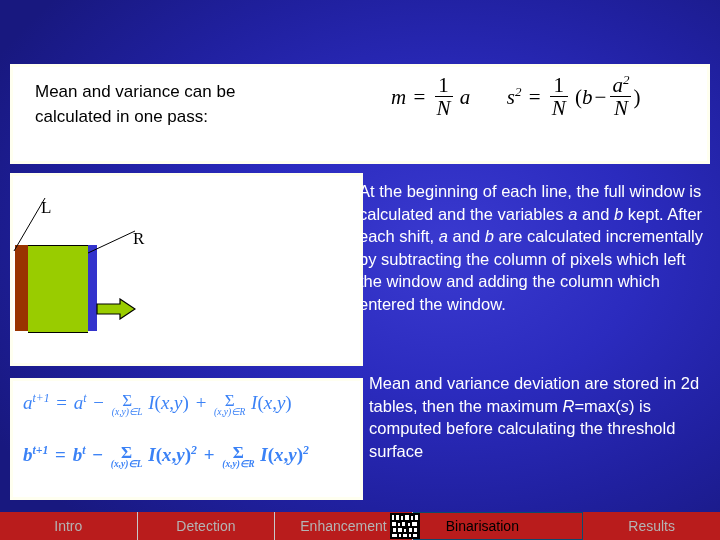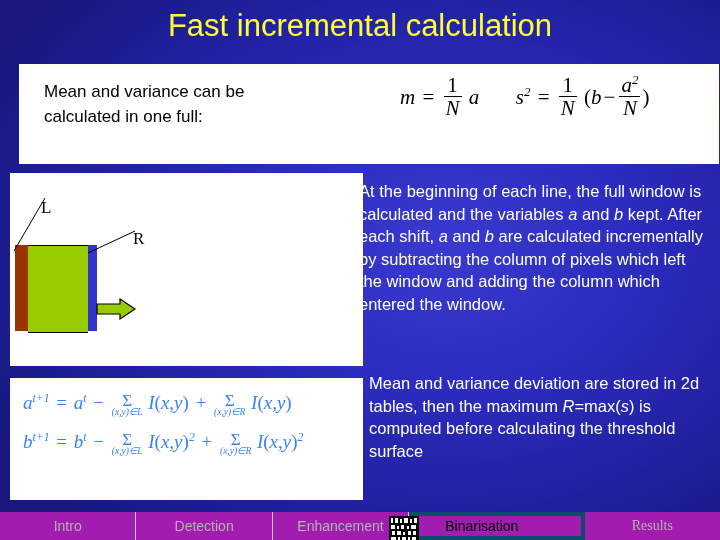--- a/index.html
+++ b/index.html
@@ -40,21 +40,21 @@
   
   .panel {
     position: absolute;
     background: #ffffff;
     border: 3px solid #fffff0;
     box-sizing: border-box;
   }
 
   
   .panel-stats {
-    left: 19px;
+    left: 10px;
     top: 64px;
     width: 700px;
     height: 100px;
   }
   .stats-text {
     position: absolute;
     left: 22px;
     top: 12px;
     width: 320px;
     color: #000000;
@@ -171,21 +171,21 @@
     height: 122px;
   }
   .inc-row {
     position: absolute;
     left: 10px;
     font-size: 19px;
     color: #3b82f6;
     white-space: nowrap;
   }
   .inc-row.r1 { top: 11px; }
-  .inc-row.r2 { top: 50px; }
+  .inc-row.r2 { top: 63px; font-weight: bold; }
   .sumgrp {
     display: inline-block;
     text-align: center;
     vertical-align: middle;
     line-height: 1;
     margin: 0 1px;
   }
   .sumgrp .sig {
     display: block;
     font-family: "Liberation Serif", serif;
@@ -226,33 +226,33 @@
     bottom: 0;
     width: 720px;
     height: 28px;
     display: flex;
     align-items: stretch;
     background: #ffffff;
   }
   .navtab {
     flex: 1 1 0;
     position: relative;
-    background: #a21caf;
+    background: #b91c1c;
     border-right: 1px solid #c8c8c8;
     color: #b4b4b4;
     font-size: 14px;
     display: flex;
     align-items: center;
     justify-content: center;
     box-sizing: border-box;
   }
-  .navtab:last-child { border-right: none; font-family: Liberation Serif, serif; }
+  .navtab:last-child { border-right: none; }
   .navtab.active {
     color: #000000;
-    border: 4px solid #0c4a6e;
+    border: 1px solid #0c4a6e;
     z-index: 3;
     justify-content: flex-start;
     padding-left: 32px;
   }
   .tab-thumb {
     position: absolute;
     left: -24px;
     top: 0px;
     width: 30px;
     height: 26px;
@@ -260,26 +260,25 @@
     display: block;
     z-index: 4;
   }
   .tab-thumb svg { display: block; }
 </style>
 </head>
 <body>
 
 <div class="slide">
 
-  <div class="title">Fast incremental calculation</div>
 
   <div class="panel panel-stats">
     <div class="stats-text">
       <span>Mean and variance can be</span><br>
-      <span>calculated in one full:</span>
+      <span>calculated in one pass:</span>
     </div>
 
     <div class="formulas-top math">
       <div class="row1">
         <span class="mi">m</span>
         <span class="op">=</span>
         <span class="frac">
           <span class="num mn">1</span>
           <span class="den mi">N</span>
         </span>

